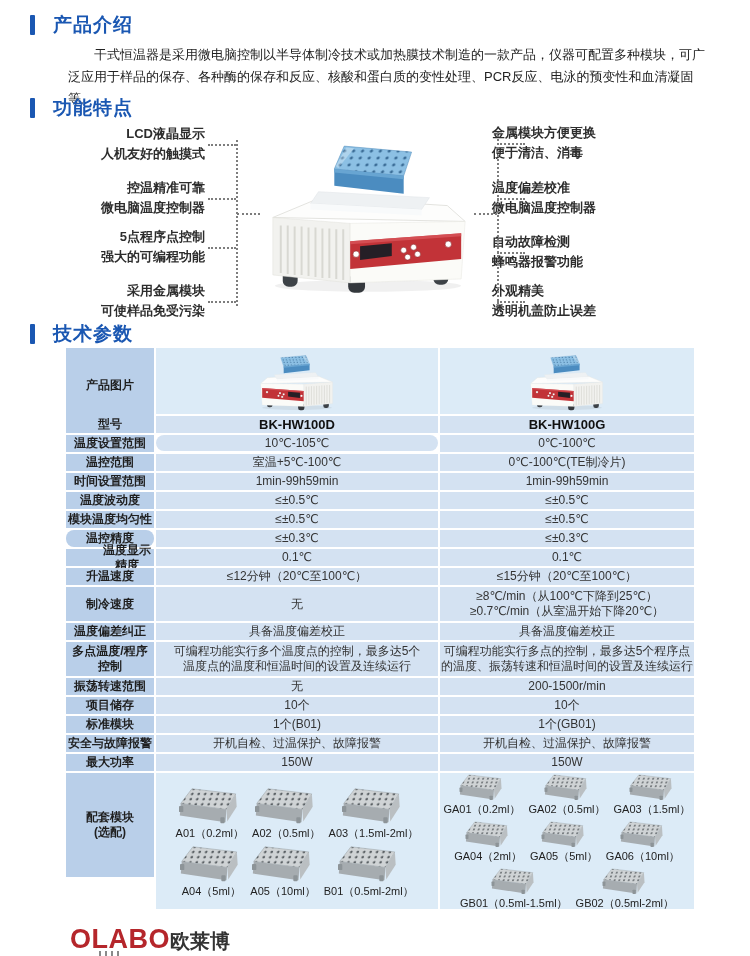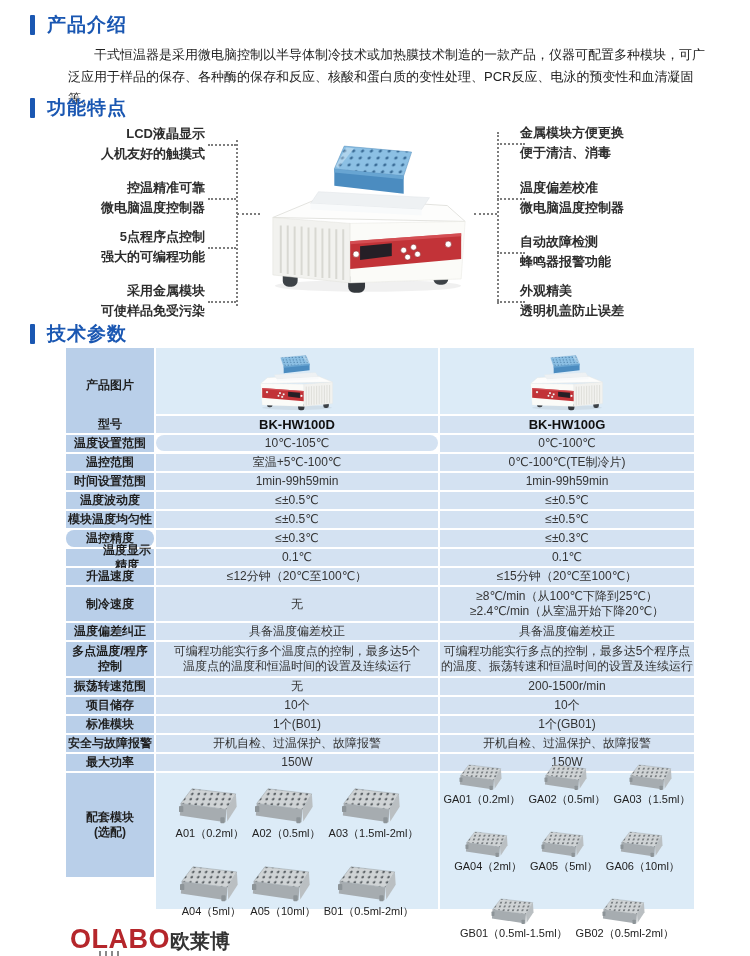--- a/index.html
+++ b/index.html
@@ -1,45 +1,45 @@
 <!DOCTYPE html>
 <html><head>
 <meta charset="utf-8">
 <style>
   html,body{margin:0;padding:0;}
   body{background:#fff;}
   .page{position:relative;width:750px;height:956px;background:#fff;overflow:hidden;
         font-family:"Liberation Sans","DejaVu Sans",sans-serif;color:#262626;}
   
-  .sec-title{position:absolute;display:flex;align-items:center;gap:12px;}
+  .sec-title{position:absolute;display:flex;align-items:center;gap:18px;}
   .sec-bar{width:5px;height:20px;background:#1a57b2;border-radius:1px;}
   .sec-text{font-size:19px;font-weight:bold;color:#1a57b2;letter-spacing:1px;}
   
   .intro-body{position:absolute;left:68px;top:44px;width:640px;font-size:13px;line-height:22px;
               color:#222;text-indent:2em;margin:0;}
   
   .feat-item{position:absolute;font-size:13px;font-weight:600;color:#2d2d2d;line-height:20px;}
   .feat-item.left{text-align:right;right:545px;width:160px;}
-  .feat-item.right{text-align:left;left:520px;width:180px;}
+  .feat-item.right{text-align:left;left:492px;width:180px;}
   .vline{position:absolute;width:0;border-left:2px dotted #7d7d7d;}
   .hstub{position:absolute;height:0;border-top:2px dotted #7d7d7d;}
   .hero-svg{position:absolute;left:257px;top:134px;}
   
   .spec-table{position:absolute;left:66px;top:348px;width:628px;}
   .t-row{display:flex;gap:2px;margin-bottom:2px;}
   .t-cell{display:flex;flex-direction:column;align-items:center;justify-content:center;
           text-align:center;font-size:12px;color:#333;line-height:15px;}
   .t-label{width:88px;background:#b9cfe9;font-weight:bold;color:#1f1f1f;padding:0 2px;box-sizing:border-box;}
   .t-c1{width:282px;background:#d4e2f2;}
   .t-c2{width:254px;background:#d4e2f2;}
   .t-light{background:#dcebf7;}
   .model-val{font-weight:bold;font-size:13px;color:#111;}
   .mod-grid{display:flex;flex-direction:column;justify-content:center;gap:5px;width:100%;height:100%;}
   .mod-row{display:flex;justify-content:center;align-items:flex-end;gap:8px;}
-  .mod-item{display:flex;flex-direction:column;align-items:center;margin-top:20px;}
+  .mod-item{display:flex;flex-direction:column;align-items:center;}
   .mod-item .lbl{font-size:11px;color:#222;line-height:12px;margin-top:1px;white-space:nowrap;}
   
   .logo{position:absolute;left:70px;top:924px;display:flex;align-items:baseline;}
   .logo-latin{font-size:27px;font-weight:800;color:#b5262b;letter-spacing:0.5px;}
   .logo-cn{font-size:20px;font-weight:700;color:#333;}
   .logo-marks{position:absolute;left:99px;top:951px;display:flex;gap:4px;}
   .logo-marks i{display:block;width:2px;height:5px;background:#8a8a8a;}
   svg{display:block;}
 </style>
 </head>
@@ -230,21 +230,21 @@
       <div class="t-row" style="height: 17px;">
         <div class="t-cell t-label" style="height: 17px;">升温速度</div>
         <div class="t-cell t-c1" style="height: 17px;">≤12分钟（20℃至100℃）</div>
         <div class="t-cell t-c2" style="height: 17px;">≤15分钟（20℃至100℃）</div>
       </div>
       <div class="t-row" style="height: 34px;">
         <div class="t-cell t-label" style="height: 34px;">制冷速度</div>
         <div class="t-cell t-c1" style="height: 34px;">无</div>
         <div class="t-cell t-c2" style="height: 34px;">
           <div>≥8℃/min（从100℃下降到25℃）</div>
-          <div>≥2.4℃/min（从室温开始下降20℃）</div>
+          <div>≥0.7℃/min（从室温开始下降20℃）</div>
         </div>
       </div>
       <div class="t-row" style="height: 17px;">
         <div class="t-cell t-label" style="height: 17px;">温度偏差纠正</div>
         <div class="t-cell t-c1" style="height: 17px;">具备温度偏差校正</div>
         <div class="t-cell t-c2" style="height: 17px;">具备温度偏差校正</div>
       </div>
       <div class="t-row" style="height: 34px;">
         <div class="t-cell t-label" style="height: 34px;">多点温度/程序控制</div>
         <div class="t-cell t-c1" style="height: 34px;">

